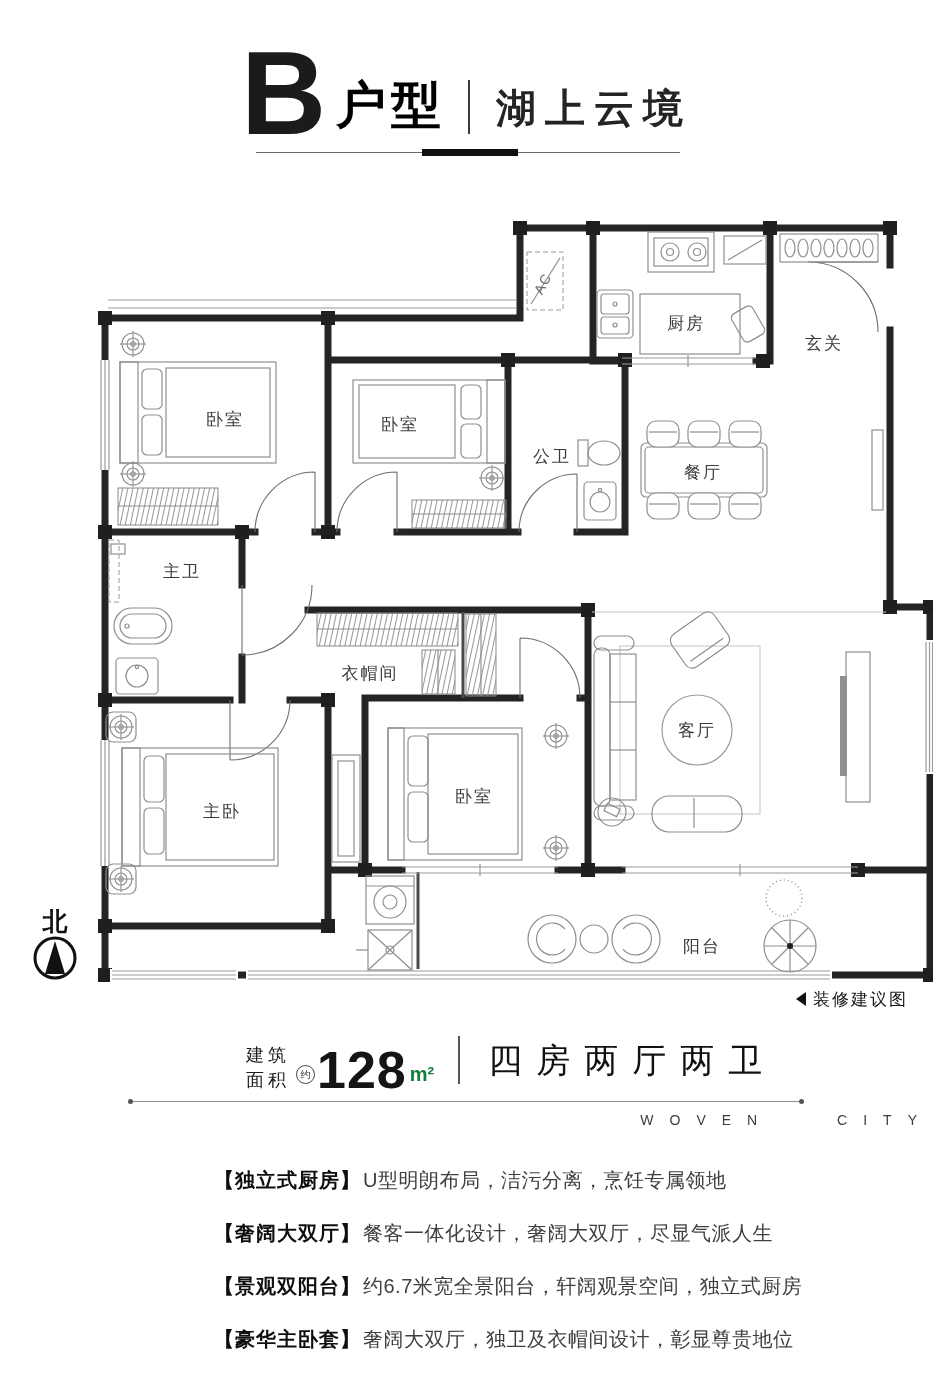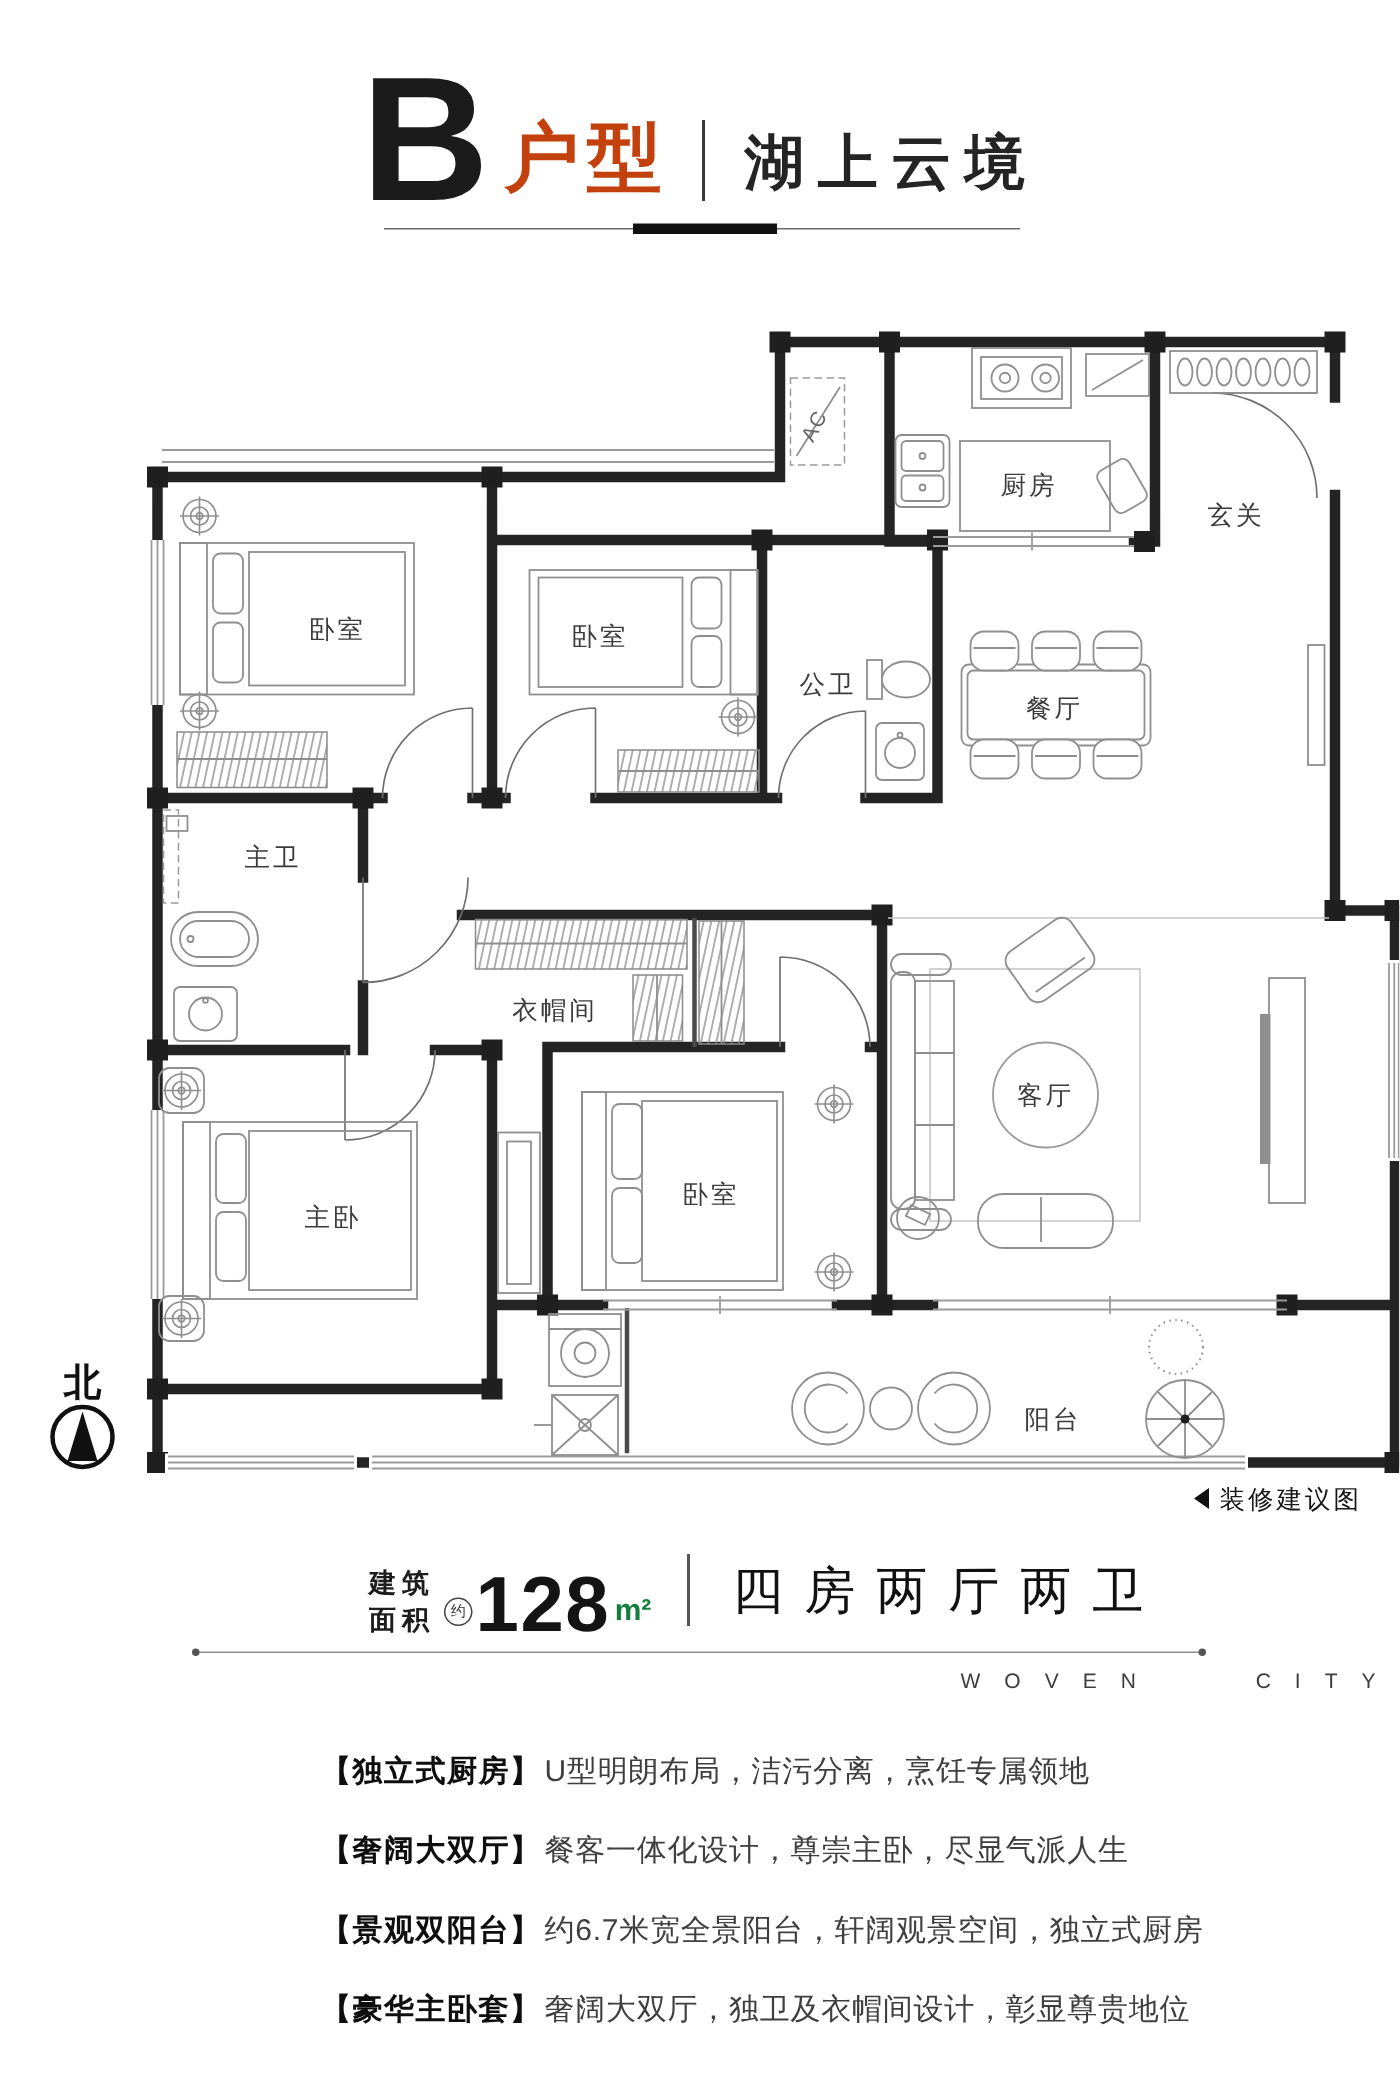--- a/index.html
+++ b/index.html
@@ -2,21 +2,21 @@
 <html><head>
 <meta charset="utf-8">
 <style>
   html,body{margin:0;padding:0;background:#ffffff;}
   .page{position:relative;width:933px;height:1400px;background:#ffffff;overflow:hidden;
         font-family:"Liberation Sans","DejaVu Sans",sans-serif;color:#1a1a1a;}
   
   .header-row{position:absolute;top:22px;left:0;width:100%;height:120px;
               display:flex;align-items:flex-end;justify-content:center;}
   .unit-letter{font-size:118px;line-height:.82;font-weight:700;color:#1b1b1b;}
-  .unit-label{font-size:50px;font-weight:700;letter-spacing:5px;color:#c2410c;margin:0 0 3px 10px;}
+  .unit-label{font-size:50px;font-weight:700;letter-spacing:5px;color:#000000;margin:0 0 3px 10px;}
   .v-divider{width:2px;height:54px;background:#3a3a3a;margin:0 26px 8px 22px;}
   .project-name{font-size:40px;font-weight:700;letter-spacing:9px;color:#242424;margin-bottom:6px;}
   .title-rule{position:absolute;top:149px;left:256px;width:424px;height:8px;}
   .rule-line{position:absolute;top:3px;left:0;right:0;border-top:1px solid #6b6b6b;}
   .rule-bar{position:absolute;top:0;left:166px;width:96px;height:7px;background:#101010;}
   
   svg.plan{position:absolute;top:212px;left:0;}
   .wall{stroke:#242424;stroke-width:7;fill:none;stroke-linecap:square;}
   .wallm{stroke:#4a4a4a;stroke-width:3;fill:none;}
   .win{stroke:#9b9b9b;stroke-width:1.2;fill:none;}
@@ -27,21 +27,21 @@
   .hatchbox{fill:url(#hatch);stroke:#8a8a8a;stroke-width:1;}
   .dashedbox{stroke:#9a9a9a;stroke-width:1;fill:none;stroke-dasharray:5 3;}
   .dotted{stroke:#8f8f8f;stroke-width:1.4;fill:none;stroke-dasharray:1 3;}
   .rlabel{font-size:17px;fill:#3b3b3b;letter-spacing:2px;text-anchor:middle;font-weight:500;}
   .pillars rect{fill:#1f1f1f;}
   .notetext{font-size:17px;fill:#161616;letter-spacing:2px;font-weight:500;}
   .aclabel{font-size:14px;fill:#666;letter-spacing:1px;text-anchor:middle;}
   .compasstext{font-size:25px;font-weight:700;fill:#111;text-anchor:middle;}
   
   .area-row{position:absolute;top:1036px;left:246px;display:flex;align-items:flex-end;}
-  .area-label{font-size:18px;font-weight:700;letter-spacing:4px;line-height:1.35;color:#1c1c1c;margin-bottom:0;}
+  .area-label{font-size:18px;font-weight:400;letter-spacing:4px;line-height:1.35;color:#1c1c1c;margin-bottom:0;}
   .approx-badge{width:17px;height:17px;border:1px solid #444;border-radius:50%;font-size:10px;
                 line-height:17px;text-align:center;color:#333;margin:0 2px 8px 6px;}
   .area-value{font-size:52px;font-weight:700;line-height:.8;letter-spacing:1px;color:#141414;}
   .area-unit{font-size:20px;font-weight:700;color:#15803d;margin:0 0 6px 3px;}
   .area-divider{width:2px;height:48px;background:#555;margin:0 28px 8px 24px;}
   .layout-desc{font-size:34px;font-weight:500;letter-spacing:14px;color:#111;margin-bottom:8px;white-space:nowrap;}
   .rule2{position:absolute;top:1101px;left:130px;width:672px;border-top:1px solid #8f8f8f;}
   .rule2 .dotl,.rule2 .dotr{position:absolute;top:-3px;width:5px;height:5px;border-radius:50%;background:#555;}
   .rule2 .dotl{left:-2px;} .rule2 .dotr{right:-2px;}
   .tagline{position:absolute;top:1112px;left:0;width:100%;text-align:right;font-size:14px;
@@ -380,21 +380,21 @@
     <span class="dotl"></span>
     <span class="dotr"></span>
   </div>
   <div class="tagline">WOVEN CITY</div>
 
   <div class="features">
     <div class="feature">
       <span class="f-head">【独立式厨房】</span><span class="f-text">U型明朗布局，洁污分离，烹饪专属领地</span>
     </div>
     <div class="feature">
-      <span class="f-head">【奢阔大双厅】</span><span class="f-text">餐客一体化设计，尊崇主卧，尽显气派人生</span>
+      <span class="f-head">【奢阔大双厅】</span><span class="f-text">餐客一体化设计，奢阔大双厅，尽显气派人生</span>
     </div>
     <div class="feature">
       <span class="f-head">【景观双阳台】</span><span class="f-text">约6.7米宽全景阳台，轩阔观景空间，独立式厨房</span>
     </div>
     <div class="feature">
       <span class="f-head">【豪华主卧套】</span><span class="f-text">奢阔大双厅，独卫及衣帽间设计，彰显尊贵地位</span>
     </div>
   </div>
 
 </div>

